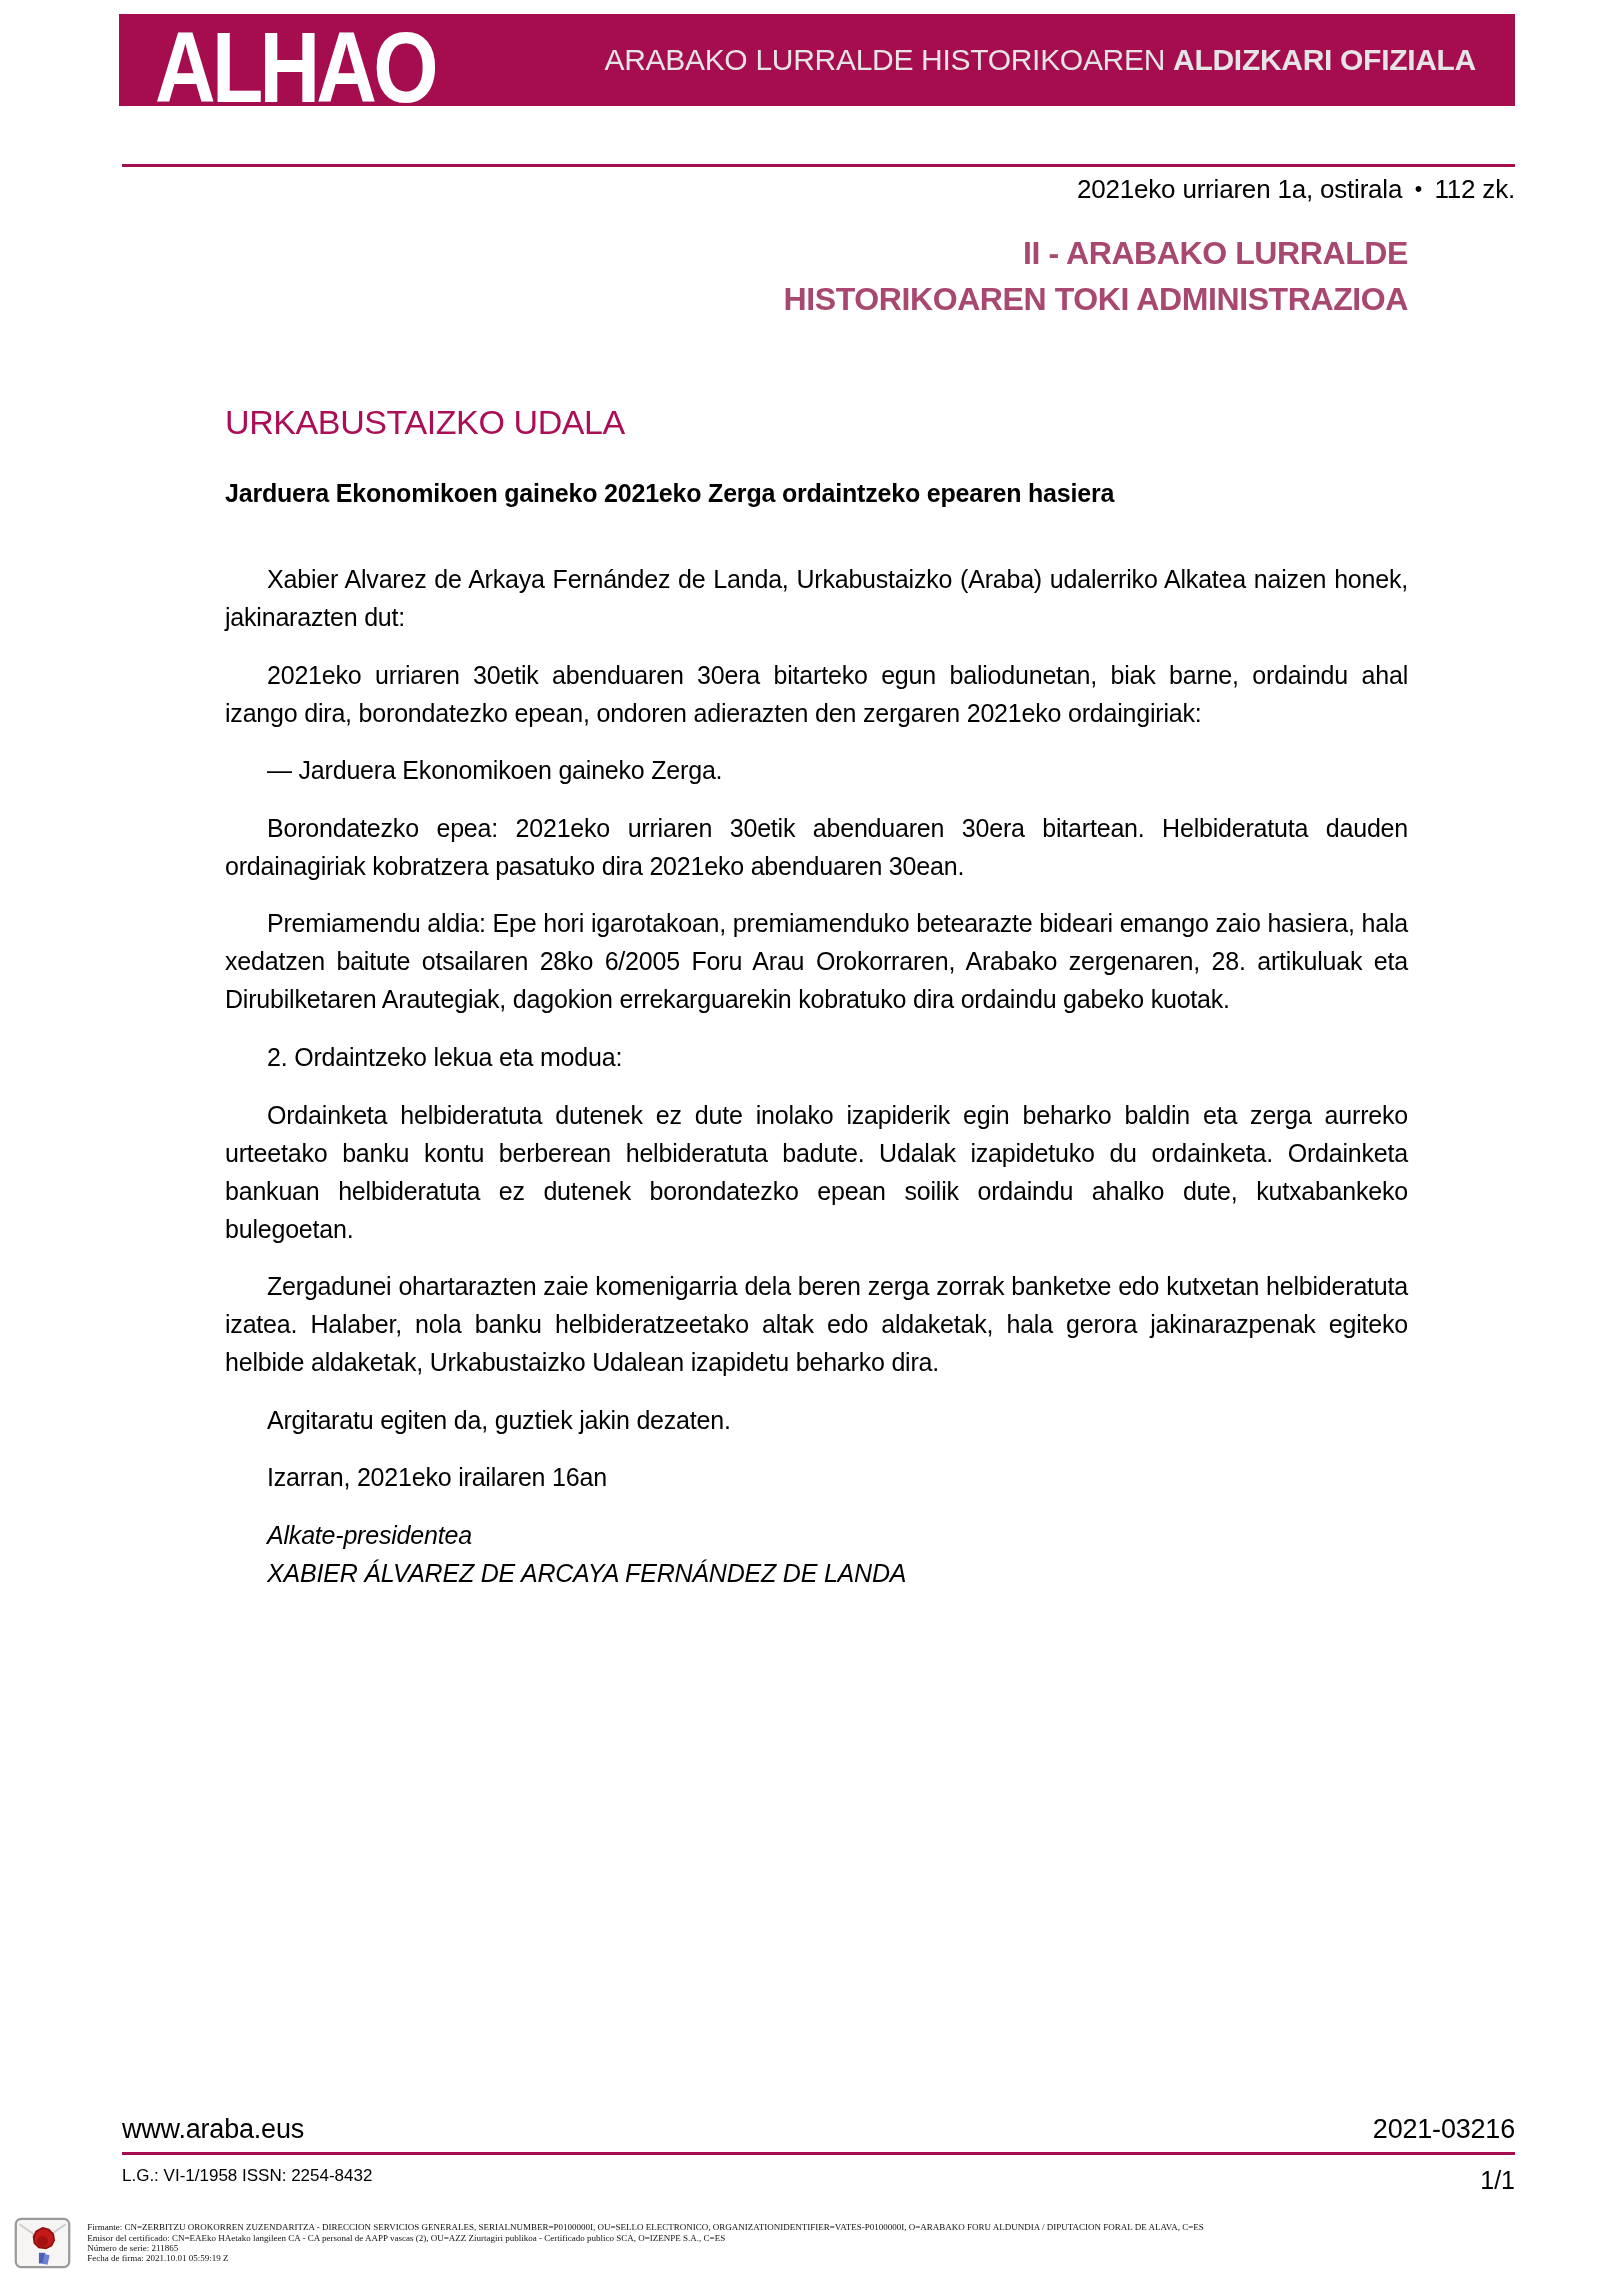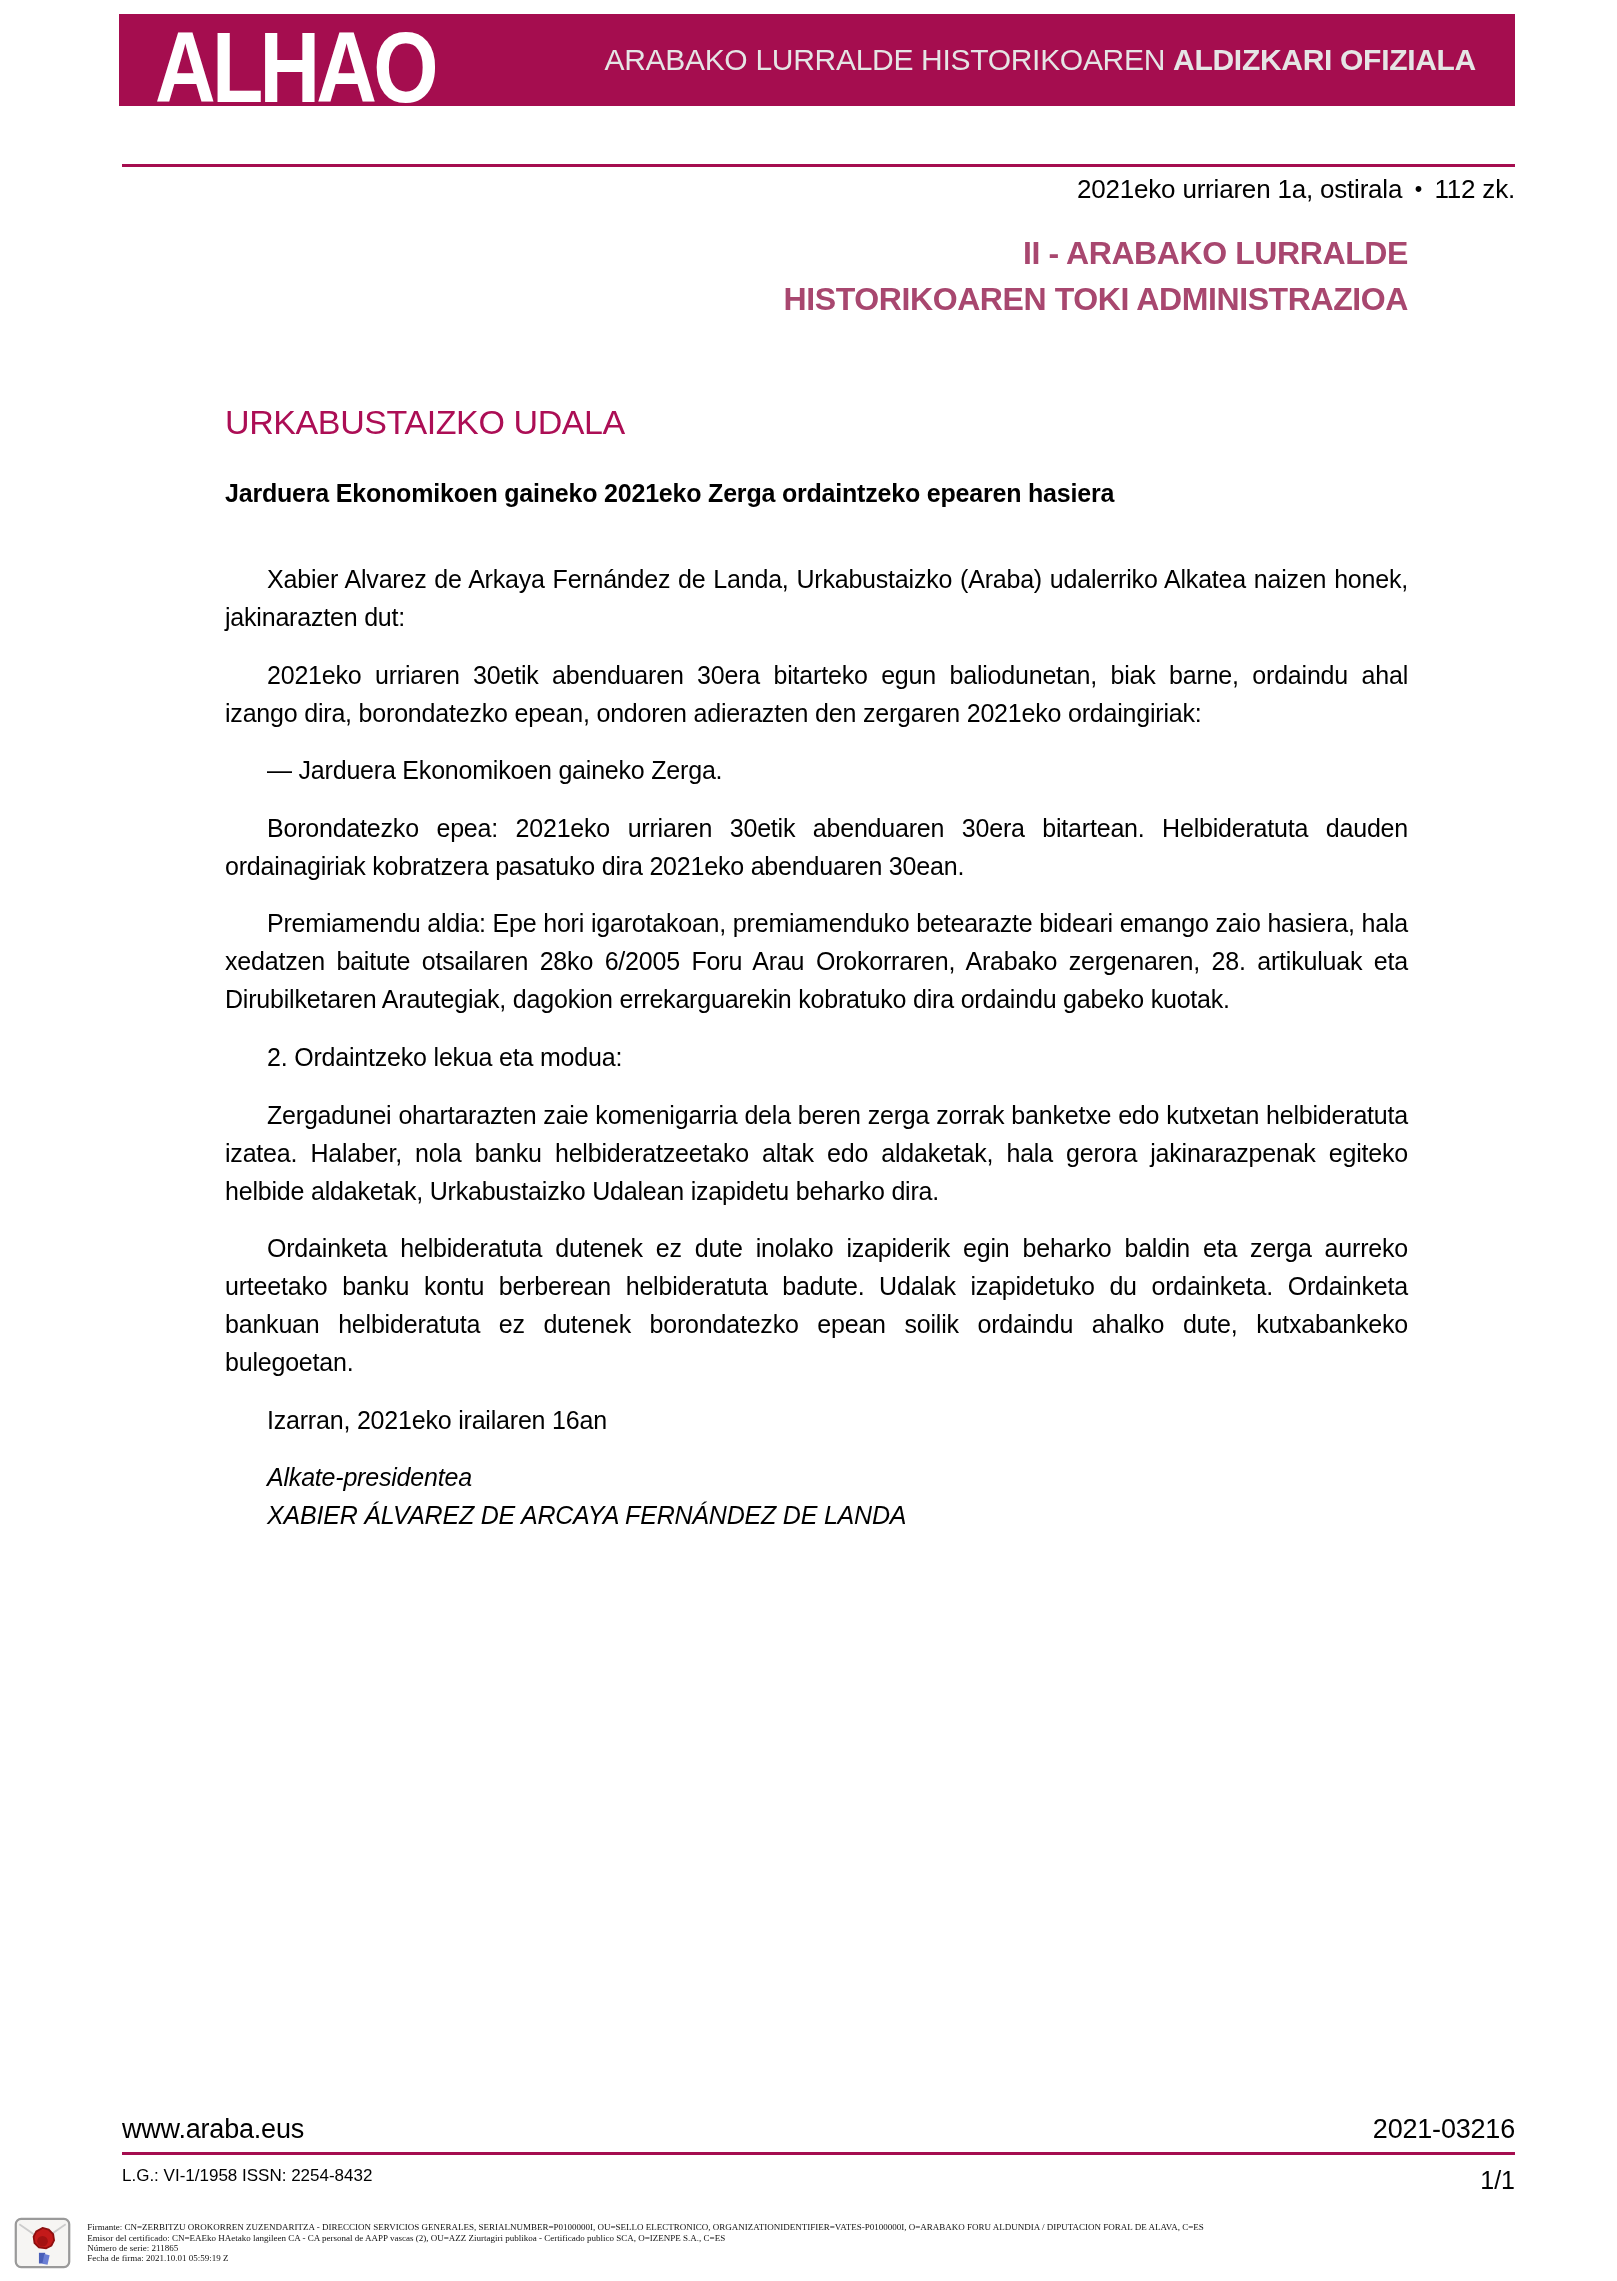--- a/index.html
+++ b/index.html
@@ -108,22 +108,23 @@
   <div class="article-title">Jarduera Ekonomikoen gaineko 2021eko Zerga ordaintzeko epearen hasiera</div>
 
   <div class="bodytext">
     <div>
         <p>Xabier Alvarez de Arkaya Fernández de Landa, Urkabustaizko (Araba) udalerriko Alkatea naizen honek, jakinarazten dut:</p>
         <p>2021eko urriaren 30etik abenduaren 30era bitarteko egun baliodunetan, biak barne, ordaindu ahal izango dira, borondatezko epean, ondoren adierazten den zergaren 2021eko ordaingiriak:</p>
         <p>— Jarduera Ekonomikoen gaineko Zerga.</p>
         <p>Borondatezko epea: 2021eko urriaren 30etik abenduaren 30era bitartean. Helbideratuta dauden ordainagiriak kobratzera pasatuko dira 2021eko abenduaren 30ean.</p>
         <p>Premiamendu aldia: Epe hori igarotakoan, premiamenduko betearazte bideari emango zaio hasiera, hala xedatzen baitute otsailaren 28ko 6/2005 Foru Arau Orokorraren, Arabako zergenaren, 28. artikuluak eta Dirubilketaren Arautegiak, dagokion errekarguarekin kobratuko dira ordaindu gabeko kuotak.</p>
         <p>2. Ordaintzeko lekua eta modua:</p>
+        <p>Ordainketa helbideratuta dutenek ez dute inolako izapiderik egin beharko baldin eta zerga aurreko urteetako banku kontu berberean helbideratuta badute. Udalak izapidetuko du ordainketa. Ordainketa bankuan helbideratuta ez dutenek borondatezko epean soilik ordaindu ahalko dute, kutxabankeko bulegoetan.</p>
         <p>Zergadunei ohartarazten zaie komenigarria dela beren zerga zorrak banketxe edo kutxetan helbideratuta izatea. Halaber, nola banku helbideratzeetako altak edo aldaketak, hala gerora jakinarazpenak egiteko helbide aldaketak, Urkabustaizko Udalean izapidetu beharko dira.</p>
-        <p>Ordainketa helbideratuta dutenek ez dute inolako izapiderik egin beharko baldin eta zerga aurreko urteetako banku kontu berberean helbideratuta badute. Udalak izapidetuko du ordainketa. Ordainketa bankuan helbideratuta ez dutenek borondatezko epean soilik ordaindu ahalko dute, kutxabankeko bulegoetan.</p>
+        <p>Argitaratu egiten da, guztiek jakin dezaten.</p>
       </div>
     <p class="place-date">Izarran, 2021eko irailaren 16an</p>
     <div class="sig-block">
       <div>Alkate-presidentea</div>
       <div>XABIER ÁLVAREZ DE ARCAYA FERNÁNDEZ DE LANDA</div>
     </div>
   </div>
 
   <div class="footer">
     <div class="footer-top">

